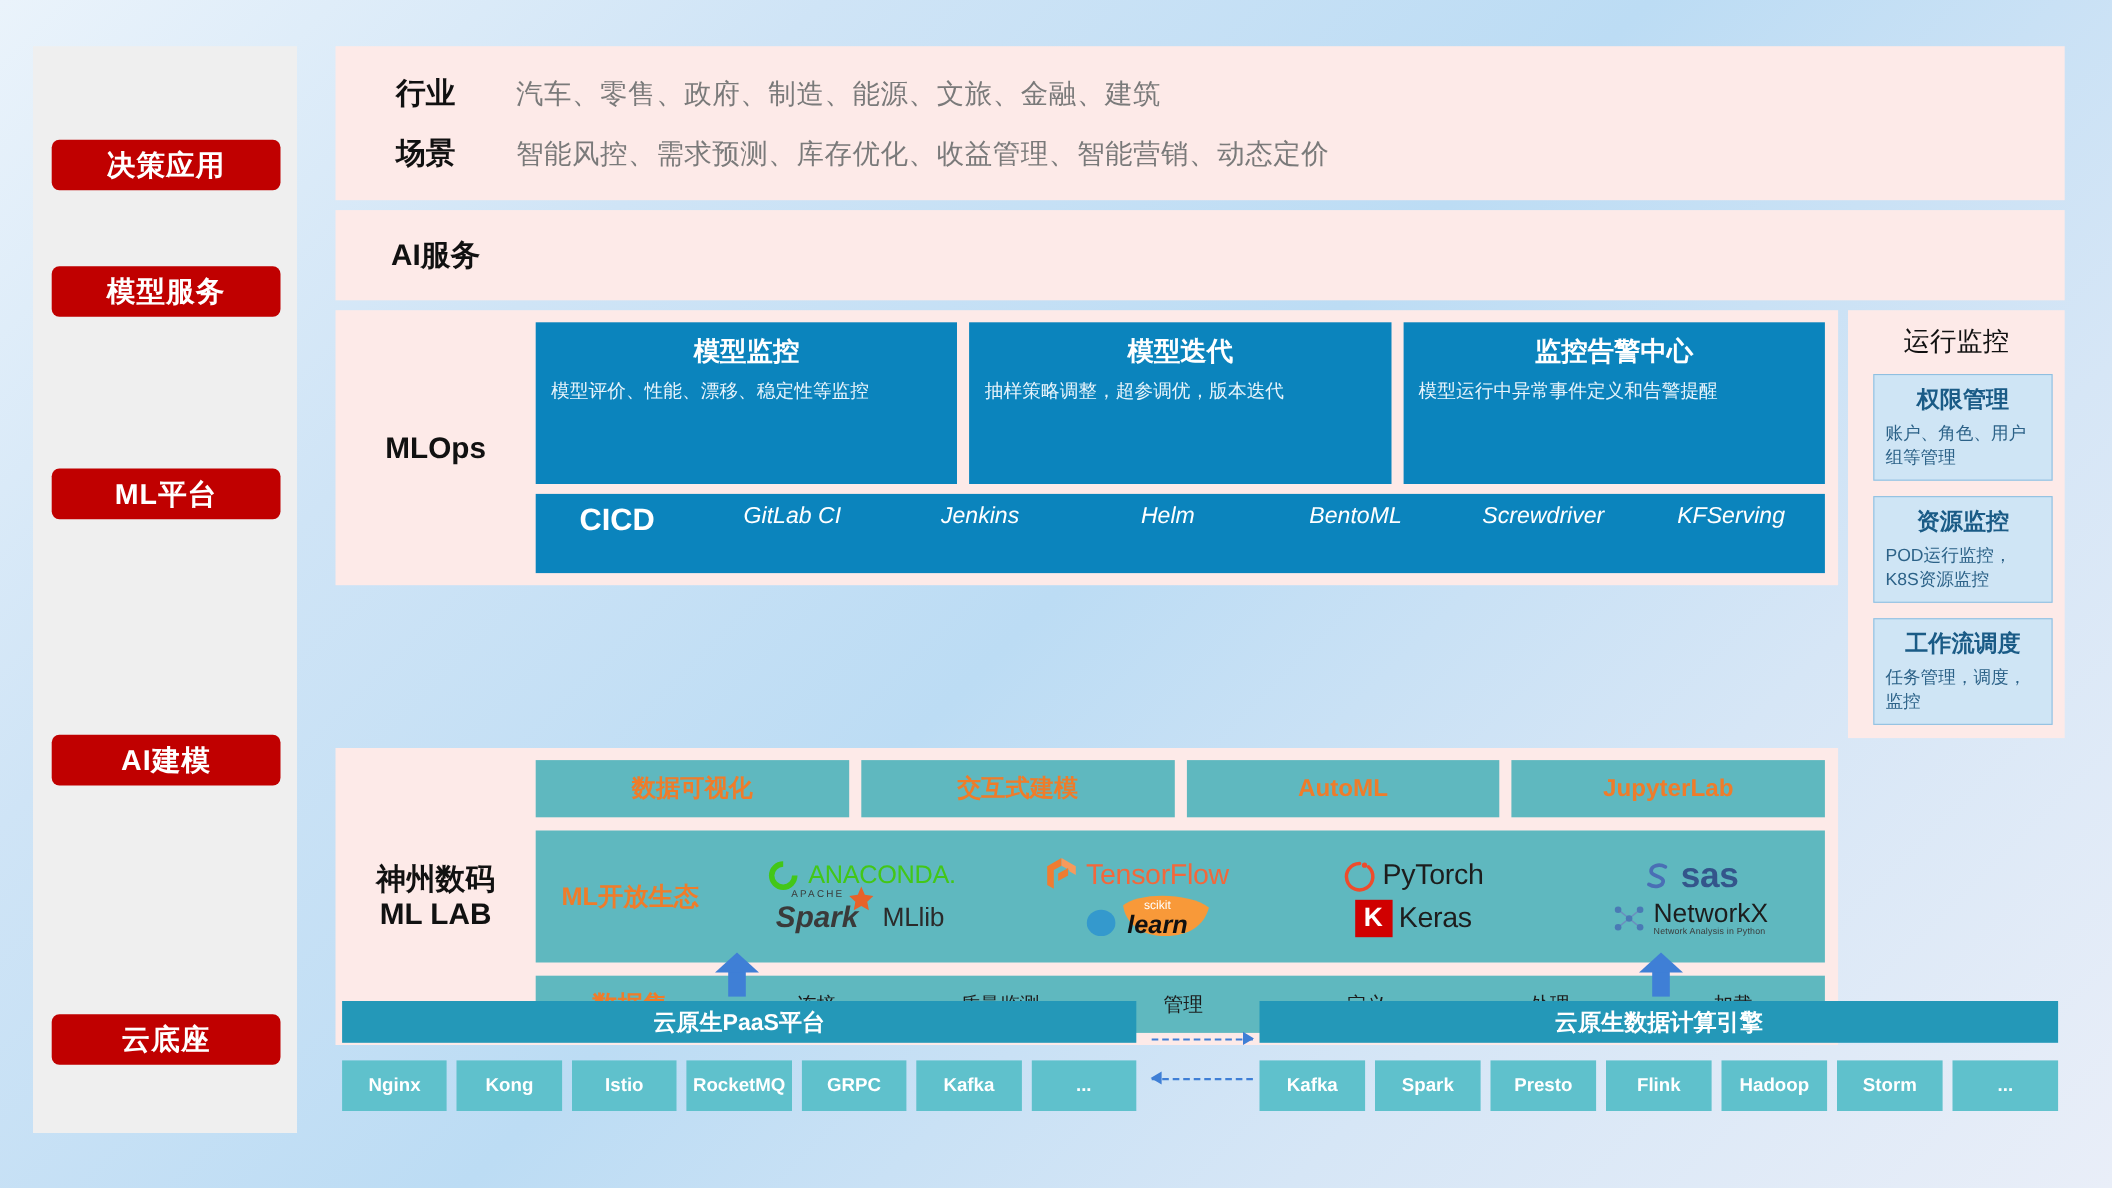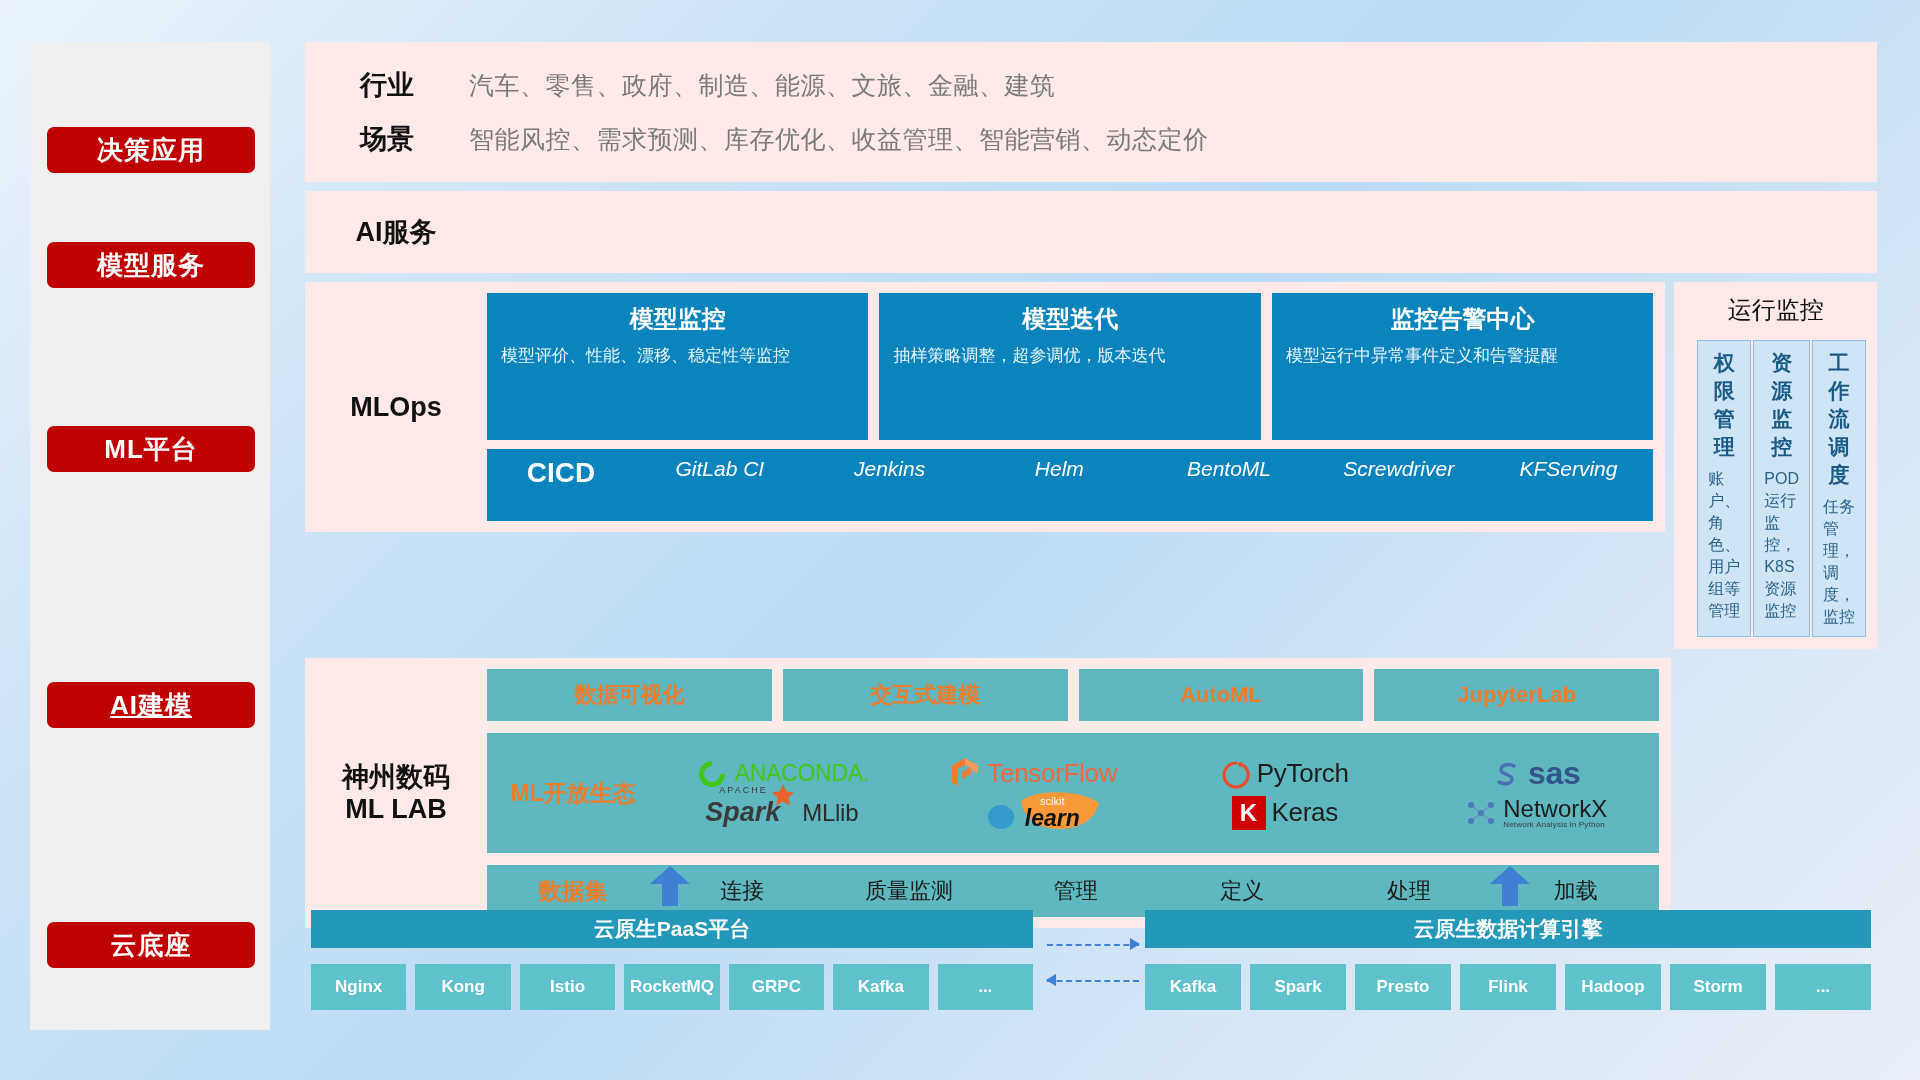--- a/index.html
+++ b/index.html
@@ -21,21 +21,21 @@
     position: absolute; left: 17px; width: 208px; height: 46px;
     background: #c00000; border-radius: 7px;
     color: #fff; font-size: 26px; font-weight: bold;
     display: flex; align-items: center; justify-content: center;
     letter-spacing: 1px;
     margin-top: 12px;
   }
   .tag-0 { top: 73px; }
   .tag-1 { top: 188px; }
   .tag-2 { top: 372px; }
-  .tag-3 { top: 628px; text-decoration: underline; }
+  .tag-3 { top: 614px; }
   .tag-4 { top: 868px; }
 
   
   .main { position: absolute; left: 305px; top: 42px; width: 1572px; }
 
   .band {
     background: #fdeae8;
     display: flex; align-items: stretch;
     margin-bottom: 9px;
   }
@@ -91,21 +91,21 @@
 
   
   .monitor {
     flex: 0 0 197px; background: #fdeae8;
     padding: 12px 11px; display: flex; flex-direction: column;
   }
   .monitor-title {
     font-size: 24px; font-weight: normal; color: #111;
     text-align: center; margin-bottom: 14px;
   }
-  .monitor-cards { flex: 1; display: flex; flex-direction: row; gap: 2px; padding-left: 12px; }
+  .monitor-cards { flex: 1; display: flex; flex-direction: column; gap: 14px; padding-left: 12px; }
   .mon-card {
     flex: 1; background: #cfe5f5; border: 1px solid #8fbfe0;
     padding: 8px 10px; display: flex; flex-direction: column;
   }
   .mon-card .t {
     font-size: 21px; font-weight: bold; color: #1a5b86;
     text-align: center; margin-bottom: 7px;
   }
   .mon-card .d { font-size: 16px; line-height: 1.38; color: #2c6288; }
 
@@ -132,21 +132,21 @@
     gap: 2px 6px;
   }
   .logo { display: flex; align-items: center; gap: 6px; }
   .logo-txt { font-size: 26px; font-weight: 300; letter-spacing: -0.3px; }
 
   .dataset {
     background: #5fb8bf; height: 52px; display: flex; align-items: center;
   }
   .ds-head { flex: 0 0 172px; color: #ef7c2a; font-size: 23px; font-weight: bold; text-align: center; }
   .ds-items { flex: 1; display: flex; }
-  .ds-item { flex: 1; text-align: center; font-size: 22px; color: #1b1b1b; }
+  .ds-item { flex: 1; text-align: center; font-size: 18px; color: #1b1b1b; }
 
   
   .cloud { position: absolute; left: 305px; top: 888px; width: 1572px; height: 142px; }
   .cloud-col { position: absolute; top: 22px; }
   .cloud-left { left: 6px; width: 722px; }
   .cloud-right { left: 840px; width: 726px; }
   .cloud-bar {
     height: 38px; background: #2498b8; color: #fff;
     font-size: 21px; font-weight: bold;
     display: flex; align-items: center; justify-content: center;

